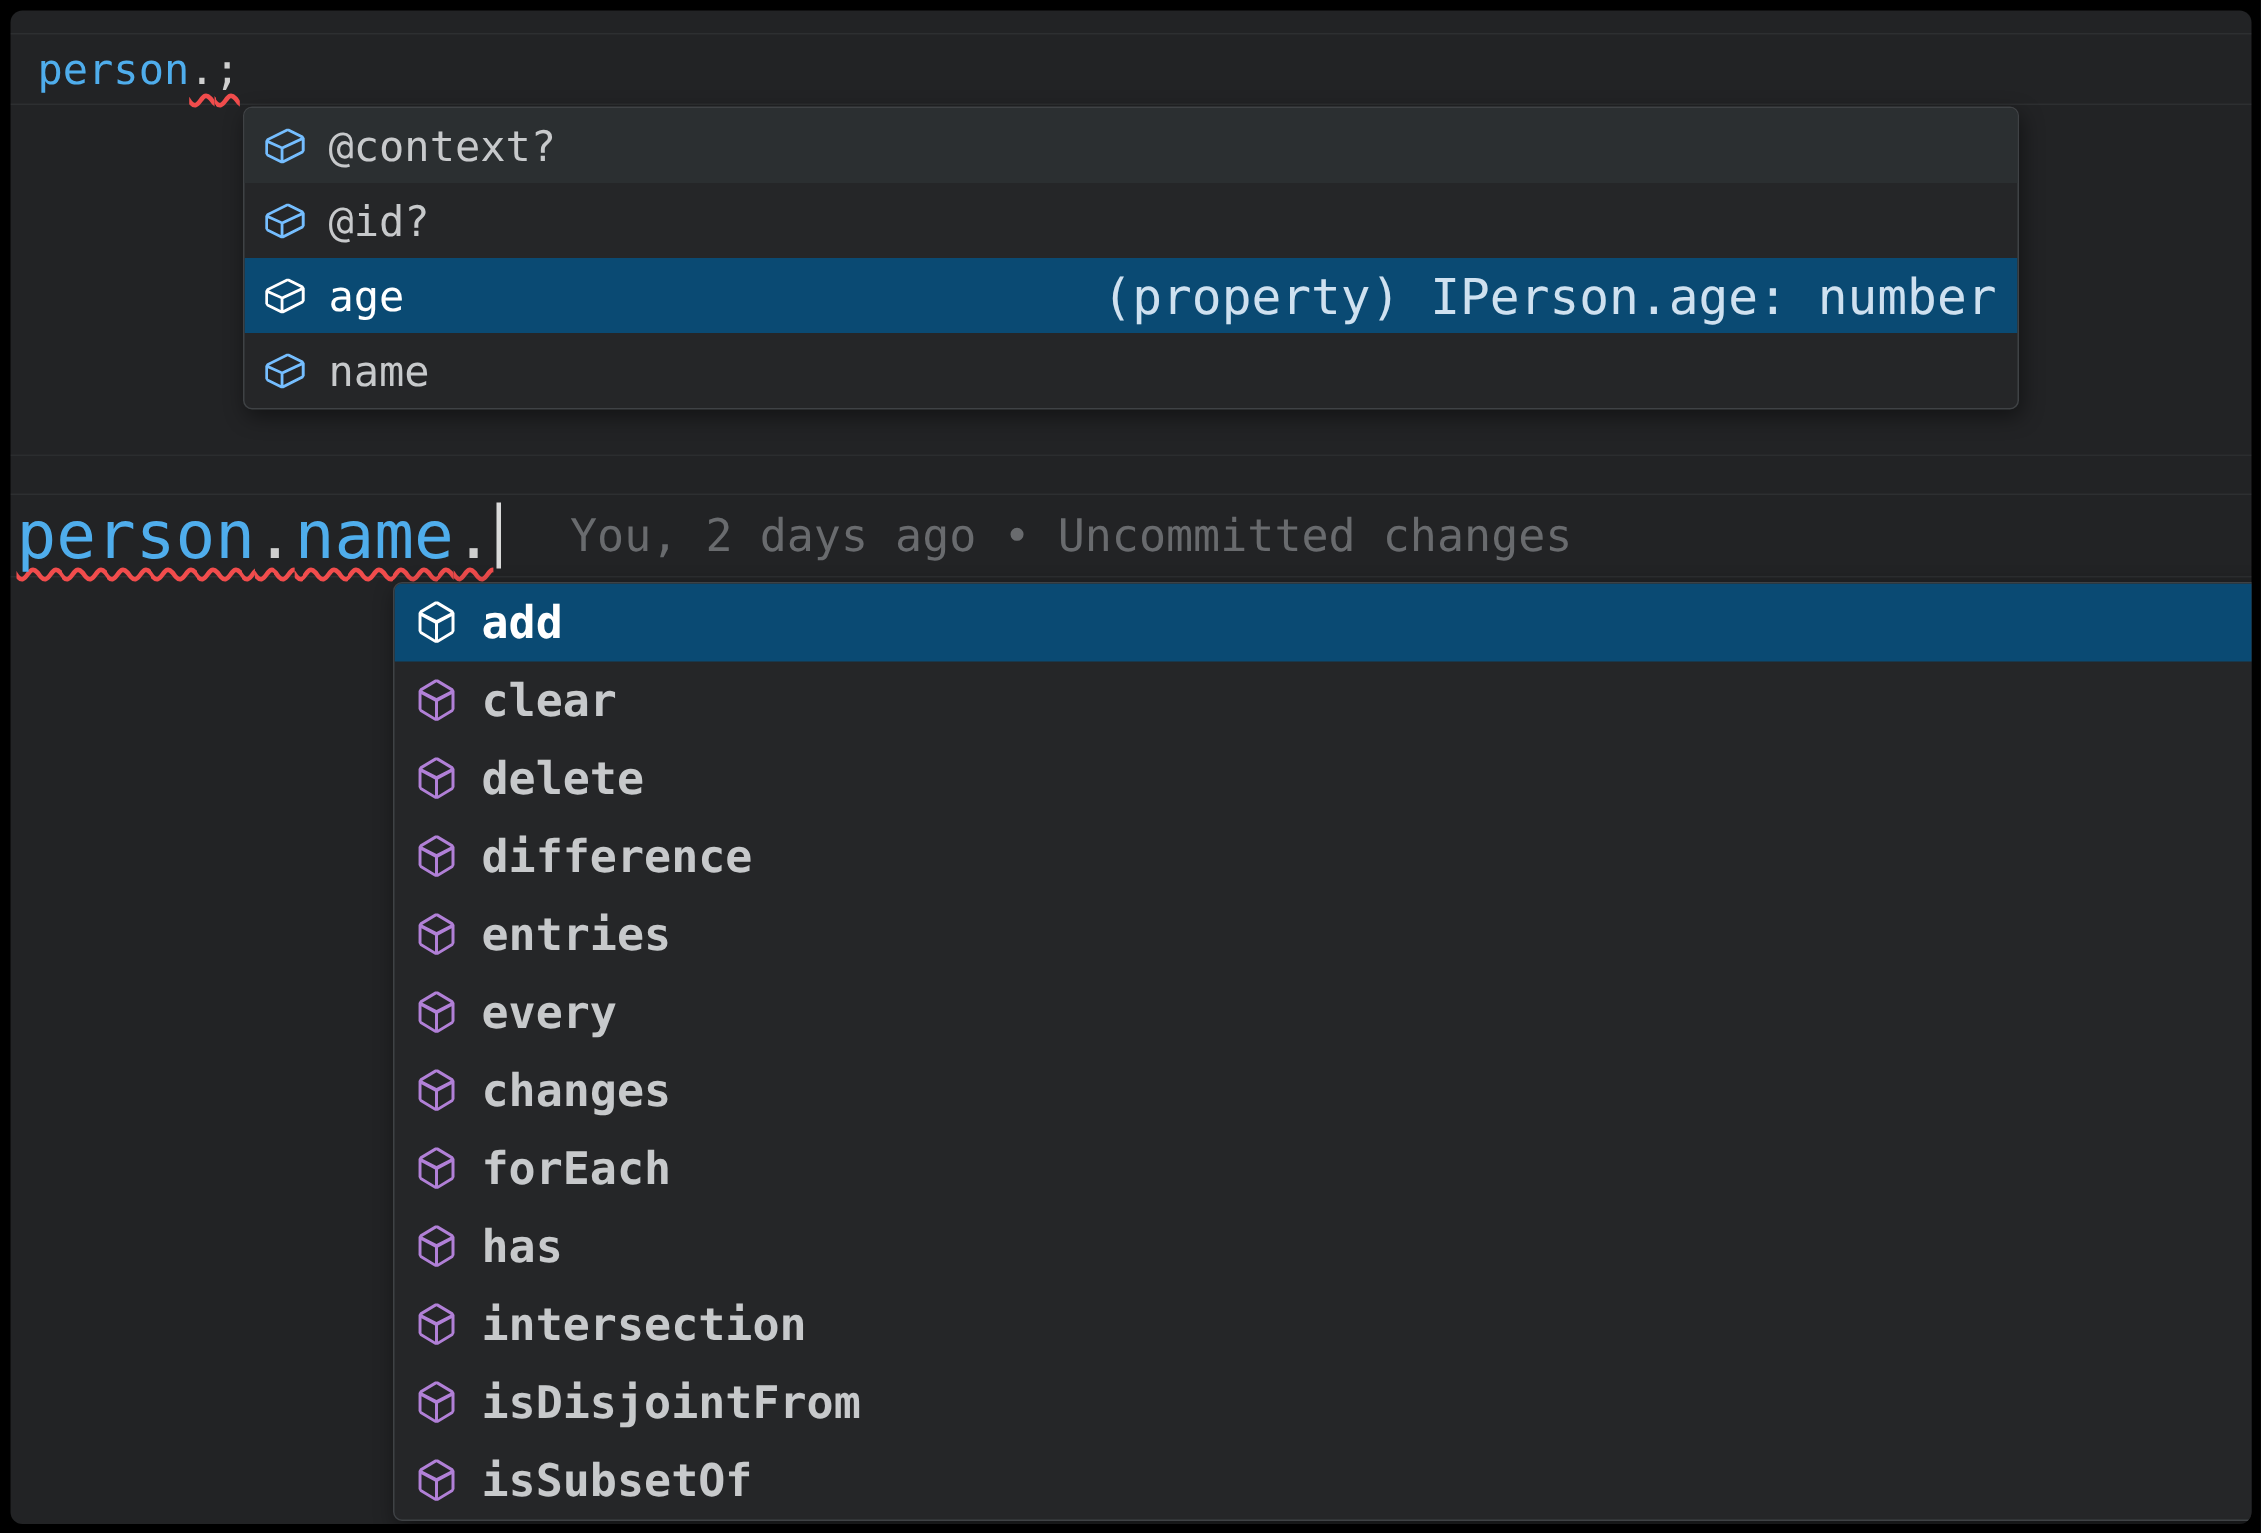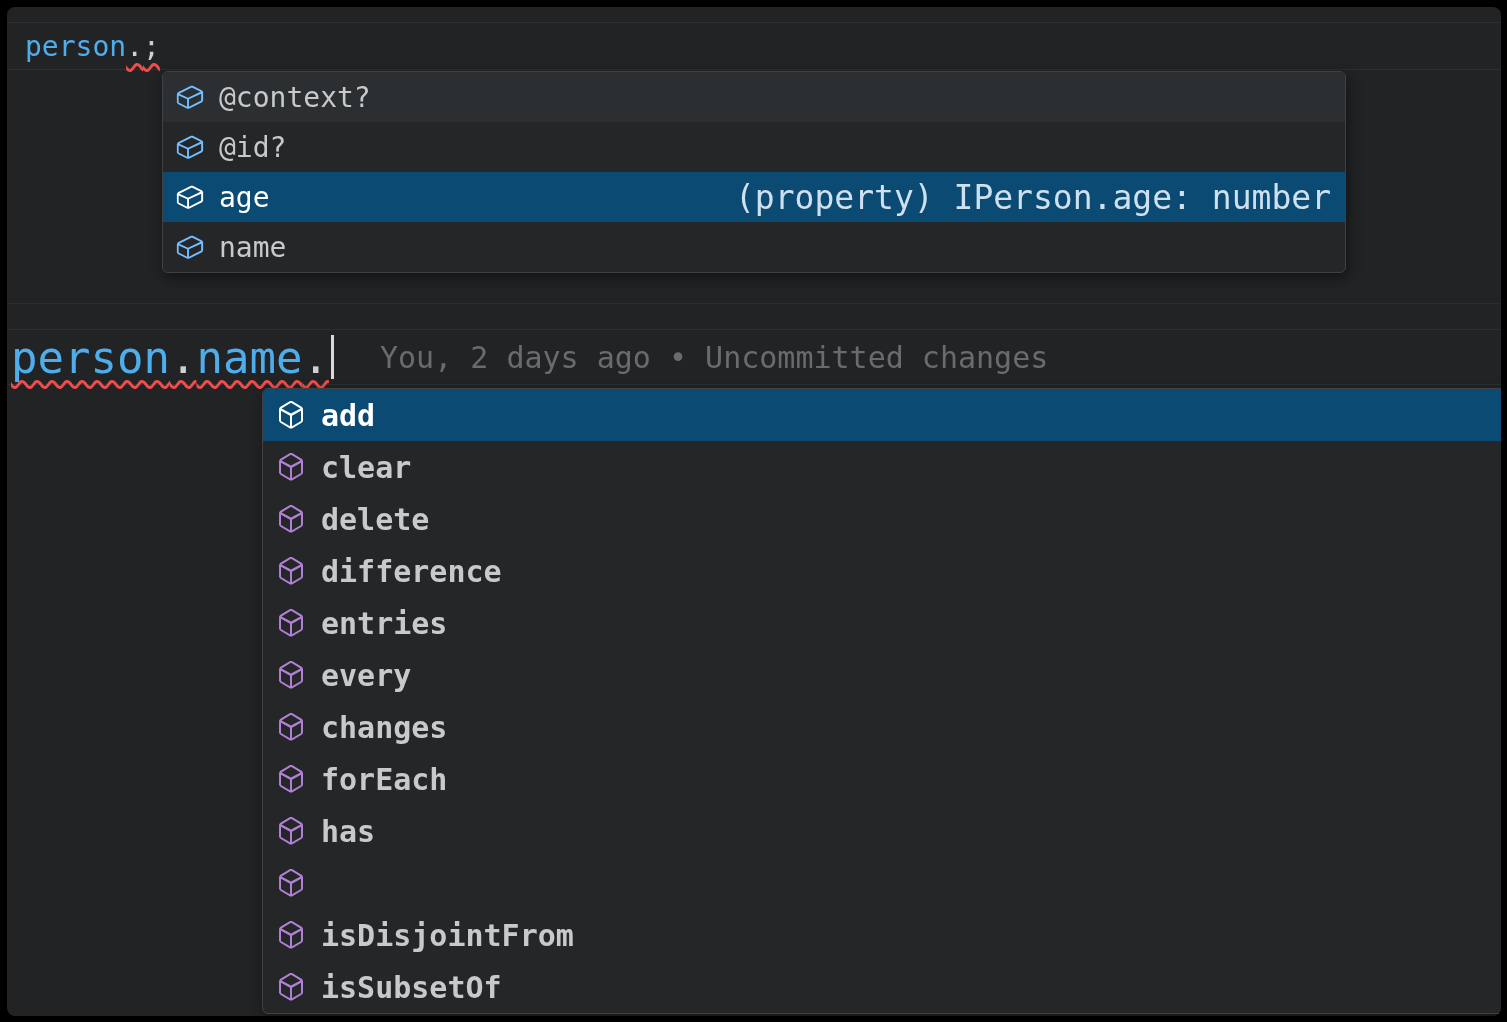--- a/index.html
+++ b/index.html
@@ -222,20 +222,21 @@
     </span>
     <span class="suggest-label">has</span>
     
   </div>
         <div class="suggest-row">
     <span class="icon icon-method">
       <svg viewBox="0 0 16 16" fill="currentColor" aria-hidden="true">
         <path d="M13.51 4l-5-3h-1l-5 3-.49.86v6l.49.85 5 3h1l5-3 .49-.85v-6L13.51 4zM7.5 13.64l-4.5-2.7V5.9l4.5 2.45v5.29zm.5-6.44L3.26 4.73 8 1.89l4.74 2.84L8 7.2zm5 3.74l-4.5 2.7V8.35L13 5.9v5.04z"></path>
       </svg>
     </span>
+    <span class="suggest-label">intersection</span>
     
   </div>
         <div class="suggest-row">
     <span class="icon icon-method">
       <svg viewBox="0 0 16 16" fill="currentColor" aria-hidden="true">
         <path d="M13.51 4l-5-3h-1l-5 3-.49.86v6l.49.85 5 3h1l5-3 .49-.85v-6L13.51 4zM7.5 13.64l-4.5-2.7V5.9l4.5 2.45v5.29zm.5-6.44L3.26 4.73 8 1.89l4.74 2.84L8 7.2zm5 3.74l-4.5 2.7V8.35L13 5.9v5.04z"></path>
       </svg>
     </span>
     <span class="suggest-label">isDisjointFrom</span>
     

